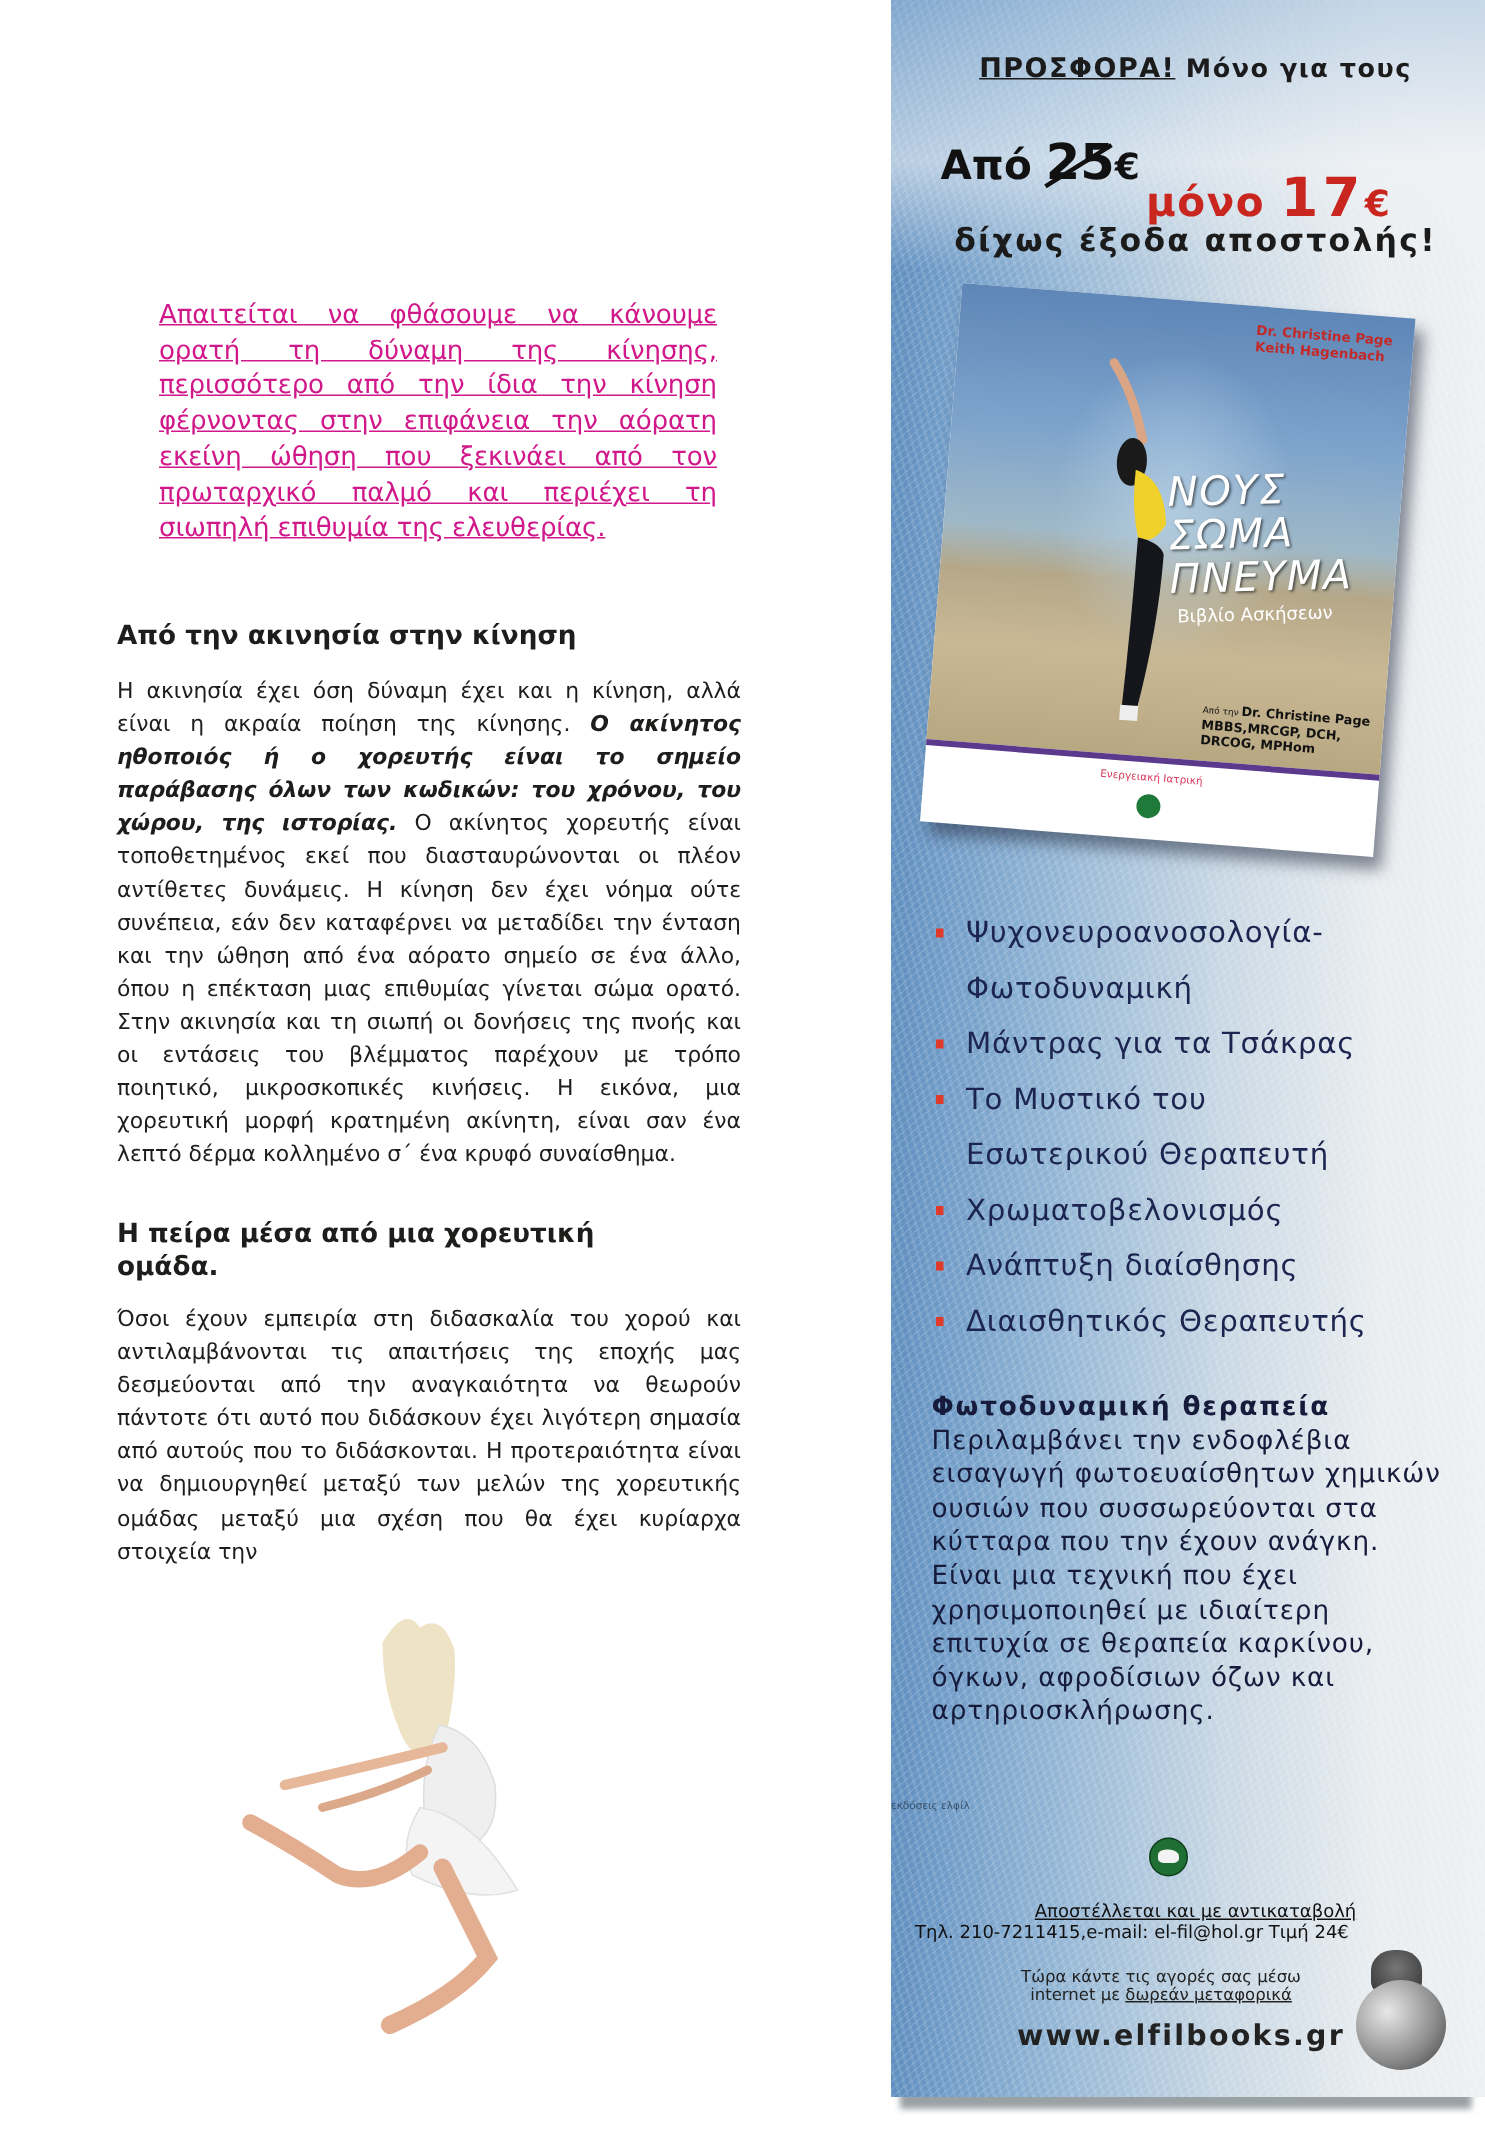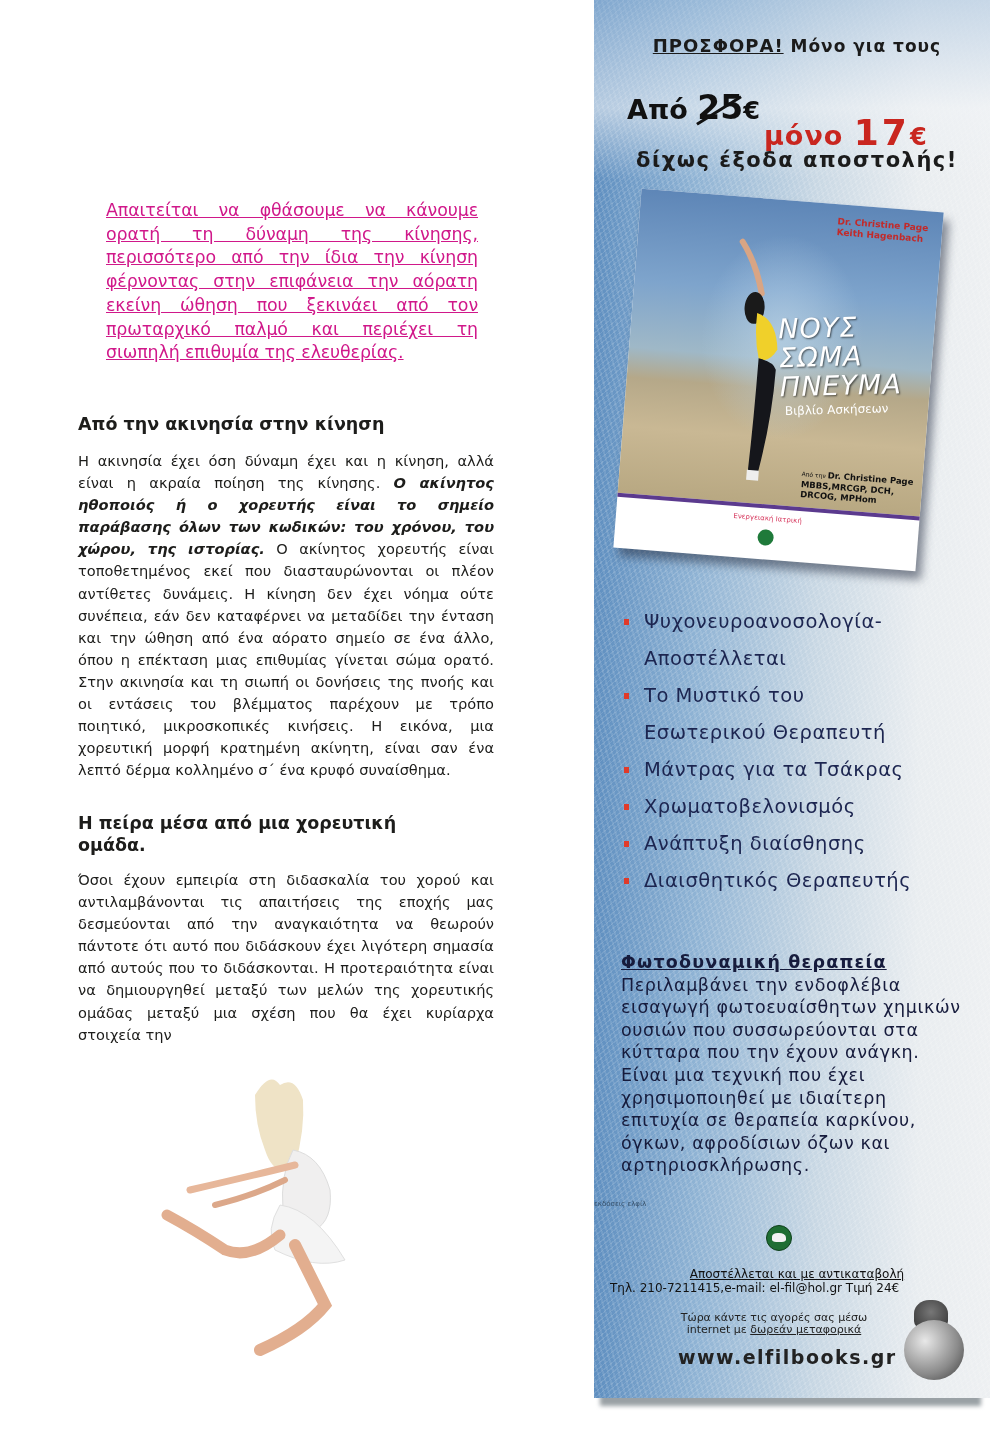--- a/index.html
+++ b/index.html
@@ -72,21 +72,21 @@
 
   
   .topics { position:absolute; left:28px; top:603px; width:340px; list-style:none; margin:0; padding:0;
             font-family:"DejaVu Sans", sans-serif; color:#1c2550; font-size:19.5px; line-height:37px; letter-spacing:0.5px; }
   .topics li { position:relative; padding-left:22px; }
   .topics li:before { content:""; position:absolute; left:2px; top:16px; width:5px; height:6px; background:#e03a2a; }
 
   
   .pd { position:absolute; left:27px; top:927px; width:340px; color:#161b3c; font-size:17.5px; line-height:22.6px;
         letter-spacing:0.6px; }
-  .pd .title { font-weight:bold; text-decoration:underline; letter-spacing:1.2px;margin-top:24px; }
+  .pd .title { font-weight:bold; letter-spacing:1.2px; }
 
   
   .pub-logo { position:absolute; left:172px; top:1225px; width:24px; height:24px; border-radius:50%;
               background:#1f6e33; border:1px solid #0e3f1b; }
   .pub-logo:after { content:""; position:absolute; left:5px; top:7px; width:14px; height:9px; background:#f3f3f3; border-radius:40% 50% 30% 30%; }
   .pub-name { position:absolute; left:0; top:1200px; width:100%; text-align:left; font-size:7px; color:#36506a; }
   .cod { position:absolute; left:0; top:1267px; width:100%; text-align:center; font-size:12px; text-decoration:underline; color:#111; }
   .contact { position:absolute; left:16px; top:1281px; width:100%; font-size:12px; color:#111; }
   .net1 { position:absolute; left:80px; top:1312px; width:200px; text-align:center; font-size:11px; line-height:12px; color:#222; }
   .net1 .u { text-decoration:underline; }
@@ -166,23 +166,23 @@
         <div>MBBS,MRCGP, DCH,</div>
         <div>DRCOG, MPHom</div>
       </div>
     </div>
     <div class="book-band"></div>
     <div class="book-foot">Ενεργειακή Ιατρική</div>
     <div class="book-logo"></div>
   </div>
 
   <ul class="topics">
-    <li style="width:250px">Ψυχονευροανοσολογία- Αποστέλλεται</li>
+    <li style="width:250px">Ψυχονευροανοσολογία- Φωτοδυναμική</li>
+    <li>Μάντρας για τα Τσάκρας</li>
     <li style="width:260px">Το Μυστικό του Εσωτερικού Θεραπευτή</li>
-    <li>Μάντρας για τα Τσάκρας</li>
     <li>Χρωματοβελονισμός</li>
     <li>Ανάπτυξη διαίσθησης</li>
     <li>Διαισθητικός Θεραπευτής</li>
   </ul>
 
   <div class="pd">
     <div class="title">Φωτοδυναμική θεραπεία</div>
     <div>Περιλαμβάνει την ενδοφλέβια εισαγωγή φωτοευαίσθητων χημικών ουσιών που συσσωρεύονται στα κύτταρα που την έχουν ανάγκη. Είναι μια τεχνική που έχει χρησιμοποιηθεί με ιδιαίτερη επιτυχία σε θεραπεία καρκίνου, όγκων, αφροδίσιων όζων και αρτηριοσκλήρωσης.</div>
   </div>
 

